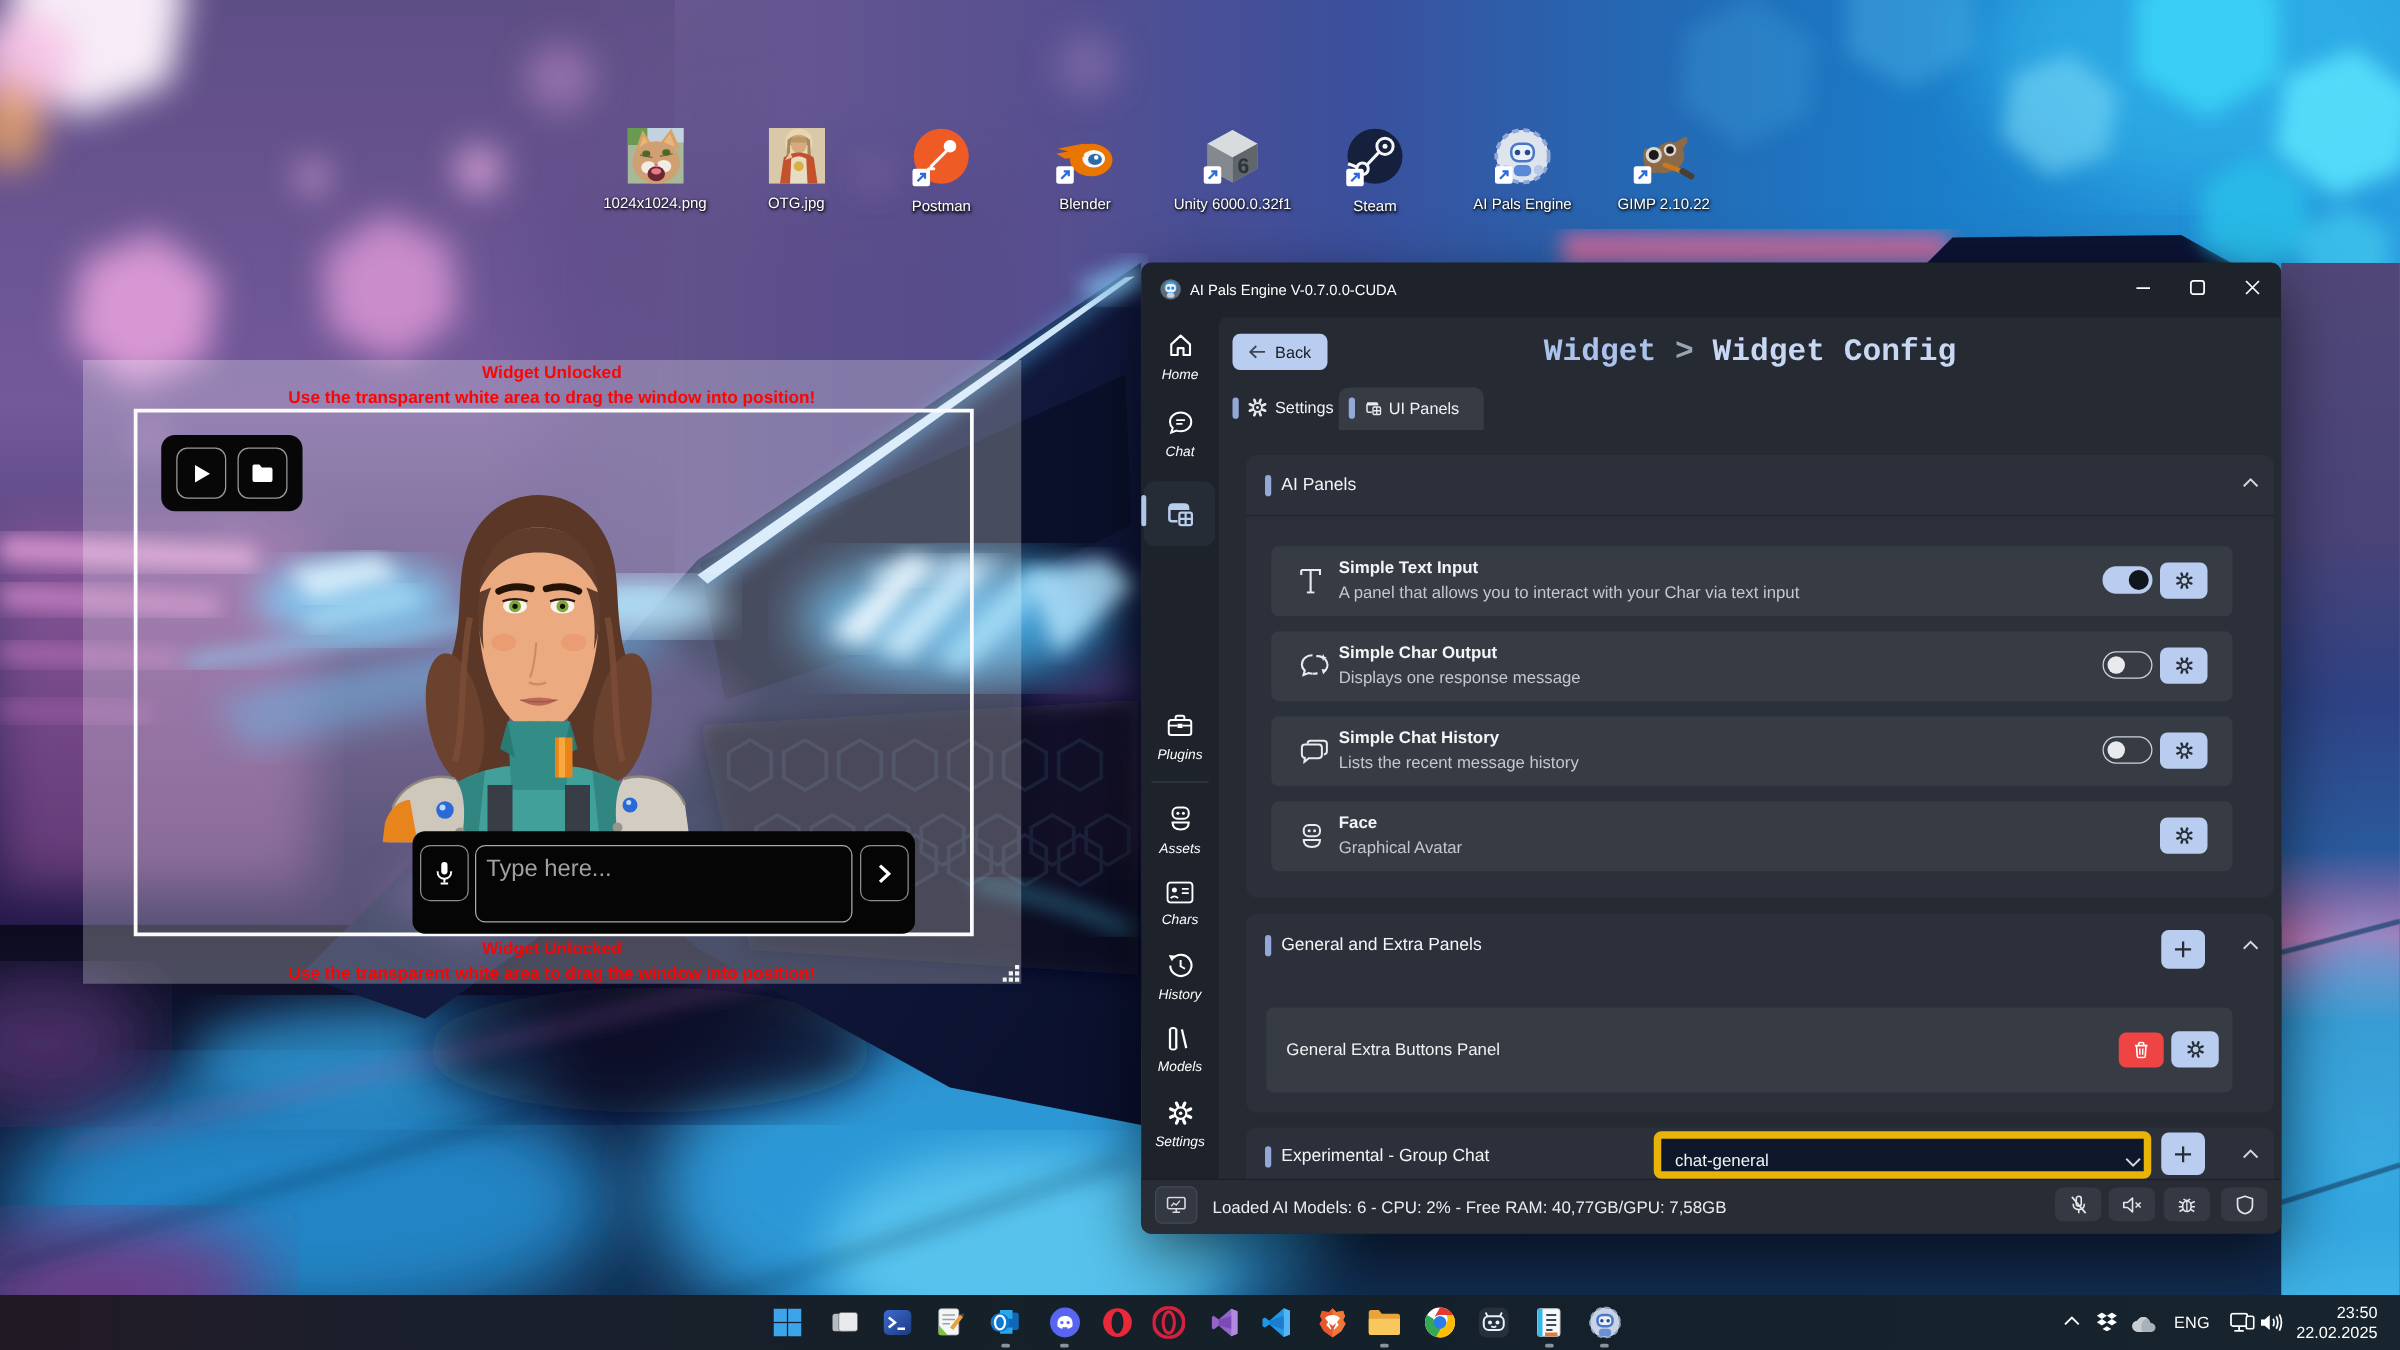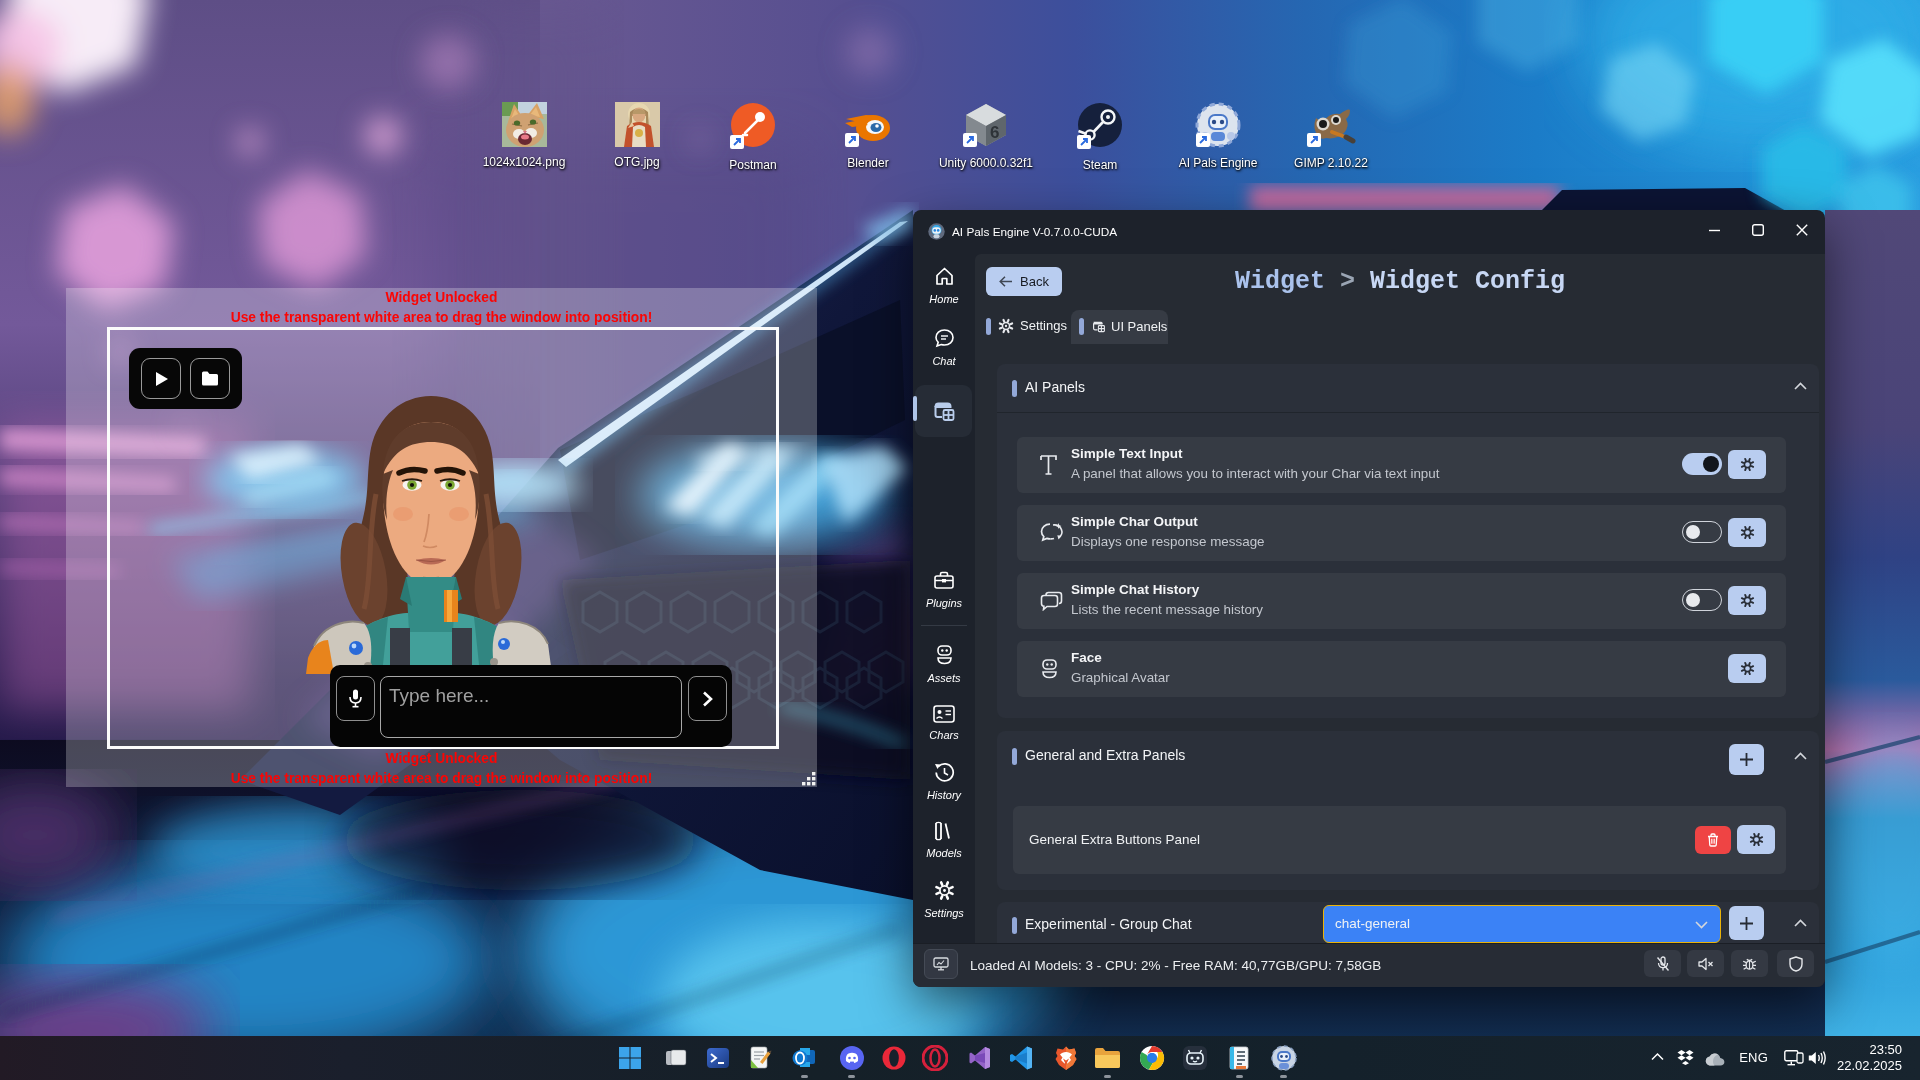--- a/index.html
+++ b/index.html
@@ -595,21 +595,21 @@
         <span style="color:#aac2ec">Widget</span> <span style="color:#9aa5b4">&gt;</span> <span style="color:#c7d7f4">Widget Config</span></div>
       <div class="abs" style="left:6px;top:57px;width:81px;height:30px;">
         <div class="abs" style="left:5px;top:7px;width:5px;height:17px;background:#93a8d8;border-radius:3px"></div>
         <svg class="abs" style="left:17px;top:7px" width="16" height="16" viewBox="0 0 21 21">
             <circle cx="10.5" cy="10.5" r="4.6" fill="none" stroke="#e8eaee" stroke-width="1.9"></circle>
             <path d="M16.23 12.87 L18.54 13.83 M12.87 16.23 L13.83 18.54 M8.13 16.23 L7.17 18.54 M4.77 12.87 L2.46 13.83 M4.77 8.13 L2.46 7.17 M8.13 4.77 L7.17 2.46 M12.87 4.77 L13.83 2.46 M16.23 8.13 L18.54 7.17" stroke="#e8eaee" stroke-width="2.8" stroke-linecap="round" fill="none"></path>
             <circle cx="10.5" cy="10.5" r="1.5" fill="#e8eaee"></circle>
           </svg>
         <span class="abs" style="left:39px;top:7px;font-size:13px;color:#f0f2f4">Settings</span>
       </div>
-      <div class="abs" style="left:96px;top:56px;width:97px;height:34px;background:#363b44;border-radius:8px 8px 0 0">
+      <div class="abs" style="left:96px;top:56px;width:116px;height:34px;background:#363b44;border-radius:8px 8px 0 0">
         <div class="abs" style="left:8px;top:8px;width:5px;height:17px;background:#93a8d8;border-radius:3px"></div>
         <svg class="abs" style="left:20px;top:9px" width="16" height="15" viewBox="0 0 25 25">
           <path d="M3.5 7 L3.5 16 Q3.5 18 5.5 18 L10 18" fill="none" stroke="#e8eaee" stroke-width="2"></path>
           <path d="M3.5 4.5 L16 4.5 Q18.5 4.5 18.5 7 L18.5 9 L3.5 9 Z" fill="#e8eaee"></path>
           <rect x="11.5" y="11" width="10" height="10" rx="1.5" fill="none" stroke="#e8eaee" stroke-width="1.8"></rect>
           <line x1="16.5" y1="11" x2="16.5" y2="21" stroke="#e8eaee" stroke-width="1.8"></line>
           <line x1="11.5" y1="16" x2="21.5" y2="16" stroke="#e8eaee" stroke-width="1.8"></line>
         </svg>
         <span class="abs" style="left:40px;top:9px;font-size:13px;color:#f0f2f4;white-space:nowrap">UI Panels</span>
       </div>
@@ -717,21 +717,21 @@
               <svg width="15" height="15" viewBox="0 0 15 15">
                 <circle cx="7.5" cy="7.5" r="3.1" fill="none" stroke="#272c35" stroke-width="1.6"></circle>
                 <path d="M11.66 9.22 L13.14 9.83 M9.22 11.66 L9.83 13.14 M5.78 11.66 L5.17 13.14 M3.34 9.22 L1.86 9.83 M3.34 5.78 L1.86 5.17 M5.78 3.34 L5.17 1.86 M9.22 3.34 L9.83 1.86 M11.66 5.78 L13.14 5.17" stroke="#272c35" stroke-width="1.9" stroke-linecap="round" fill="none"></path>
               </svg>
             </div>
         </div>
       </div>
       <div class="card" style="top:648px;height:60px">
         <div class="bluepill" style="left:15px;top:15px"></div>
         <div class="cardtitle" style="left:28px;top:14px">Experimental - Group Chat</div>
-        <div class="abs" style="left:326px;top:3px;width:398px;height:38px;background:#3b82f6;border-radius:6px;border:1px solid #eab308;box-sizing:border-box">
+        <div class="abs" style="left:326px;top:3px;width:398px;height:38px;background:#0f172a;border-radius:6px;border:6px solid #eab308;box-sizing:border-box">
           <span class="abs" style="left:11px;top:10px;font-size:13.5px;color:#f0f2f4">chat-general</span>
           <svg class="abs" style="left:371px;top:15px" width="13" height="8">
               <path d="M1 1 L6.5 6.5 L12 1" stroke="#d4d7dc" stroke-width="1.6" fill="none"></path>
             </svg>
         </div>
         <div class="abs" style="left:732px;top:4px;width:35px;height:34px;background:#b9cdf0;border-radius:6px;display:flex;align-items:center;justify-content:center">
             <svg width="13" height="13">
               <path d="M6.5 0 L6.5 13 M0 6.5 L13 6.5" stroke="#272c35" stroke-width="1.8"></path>
             </svg>
           </div>
@@ -742,21 +742,21 @@
     </div>
     <div id="statusbar">
       <div class="abs" style="left:11px;top:5px;width:34px;height:30px;background:#333843;border:1px solid #454b56;border-radius:6px;box-sizing:border-box;display:flex;align-items:center;justify-content:center">
         <svg width="16" height="14" viewBox="0 0 16 14">
             <rect x="1" y="1" width="14" height="9" rx="1.5" fill="none" stroke="#d8dbe0" stroke-width="1.3"></rect>
             <path d="M4 8 L6 5.5 L8 7 L11 3.5" stroke="#d8dbe0" stroke-width="1.1" fill="none"></path>
             <line x1="5" y1="12.8" x2="11" y2="12.8" stroke="#d8dbe0" stroke-width="1.3"></line>
             <line x1="8" y1="10" x2="8" y2="12.8" stroke="#d8dbe0" stroke-width="1.3"></line>
           </svg>
       </div>
-      <div class="abs" style="left:57px;top:14px;font-size:13.5px;color:#eceef0">Loaded AI Models: 3 - CPU: 2% - Free RAM: 40,77GB/GPU: 7,58GB</div>
+      <div class="abs" style="left:57px;top:14px;font-size:13.5px;color:#eceef0">Loaded AI Models: 6 - CPU: 2% - Free RAM: 40,77GB/GPU: 7,58GB</div>
       <div class="stbtn" style="left:731px">
         <svg width="14" height="16" viewBox="0 0 14 16">
             <rect x="5" y="1" width="4" height="8" rx="2" fill="none" stroke="#e4e6ea" stroke-width="1.3"></rect>
             <path d="M2.5 7 C2.5 10 4.5 11.7 7 11.7 C9.5 11.7 11.5 10 11.5 7" stroke="#e4e6ea" stroke-width="1.3" fill="none"></path>
             <line x1="7" y1="11.7" x2="7" y2="14.5" stroke="#e4e6ea" stroke-width="1.3"></line>
             <line x1="1.5" y1="1.5" x2="12.5" y2="14.5" stroke="#e4e6ea" stroke-width="1.4"></line>
           </svg>
       </div>
       <div class="stbtn" style="left:774px">
         <svg width="16" height="14" viewBox="0 0 16 14">

